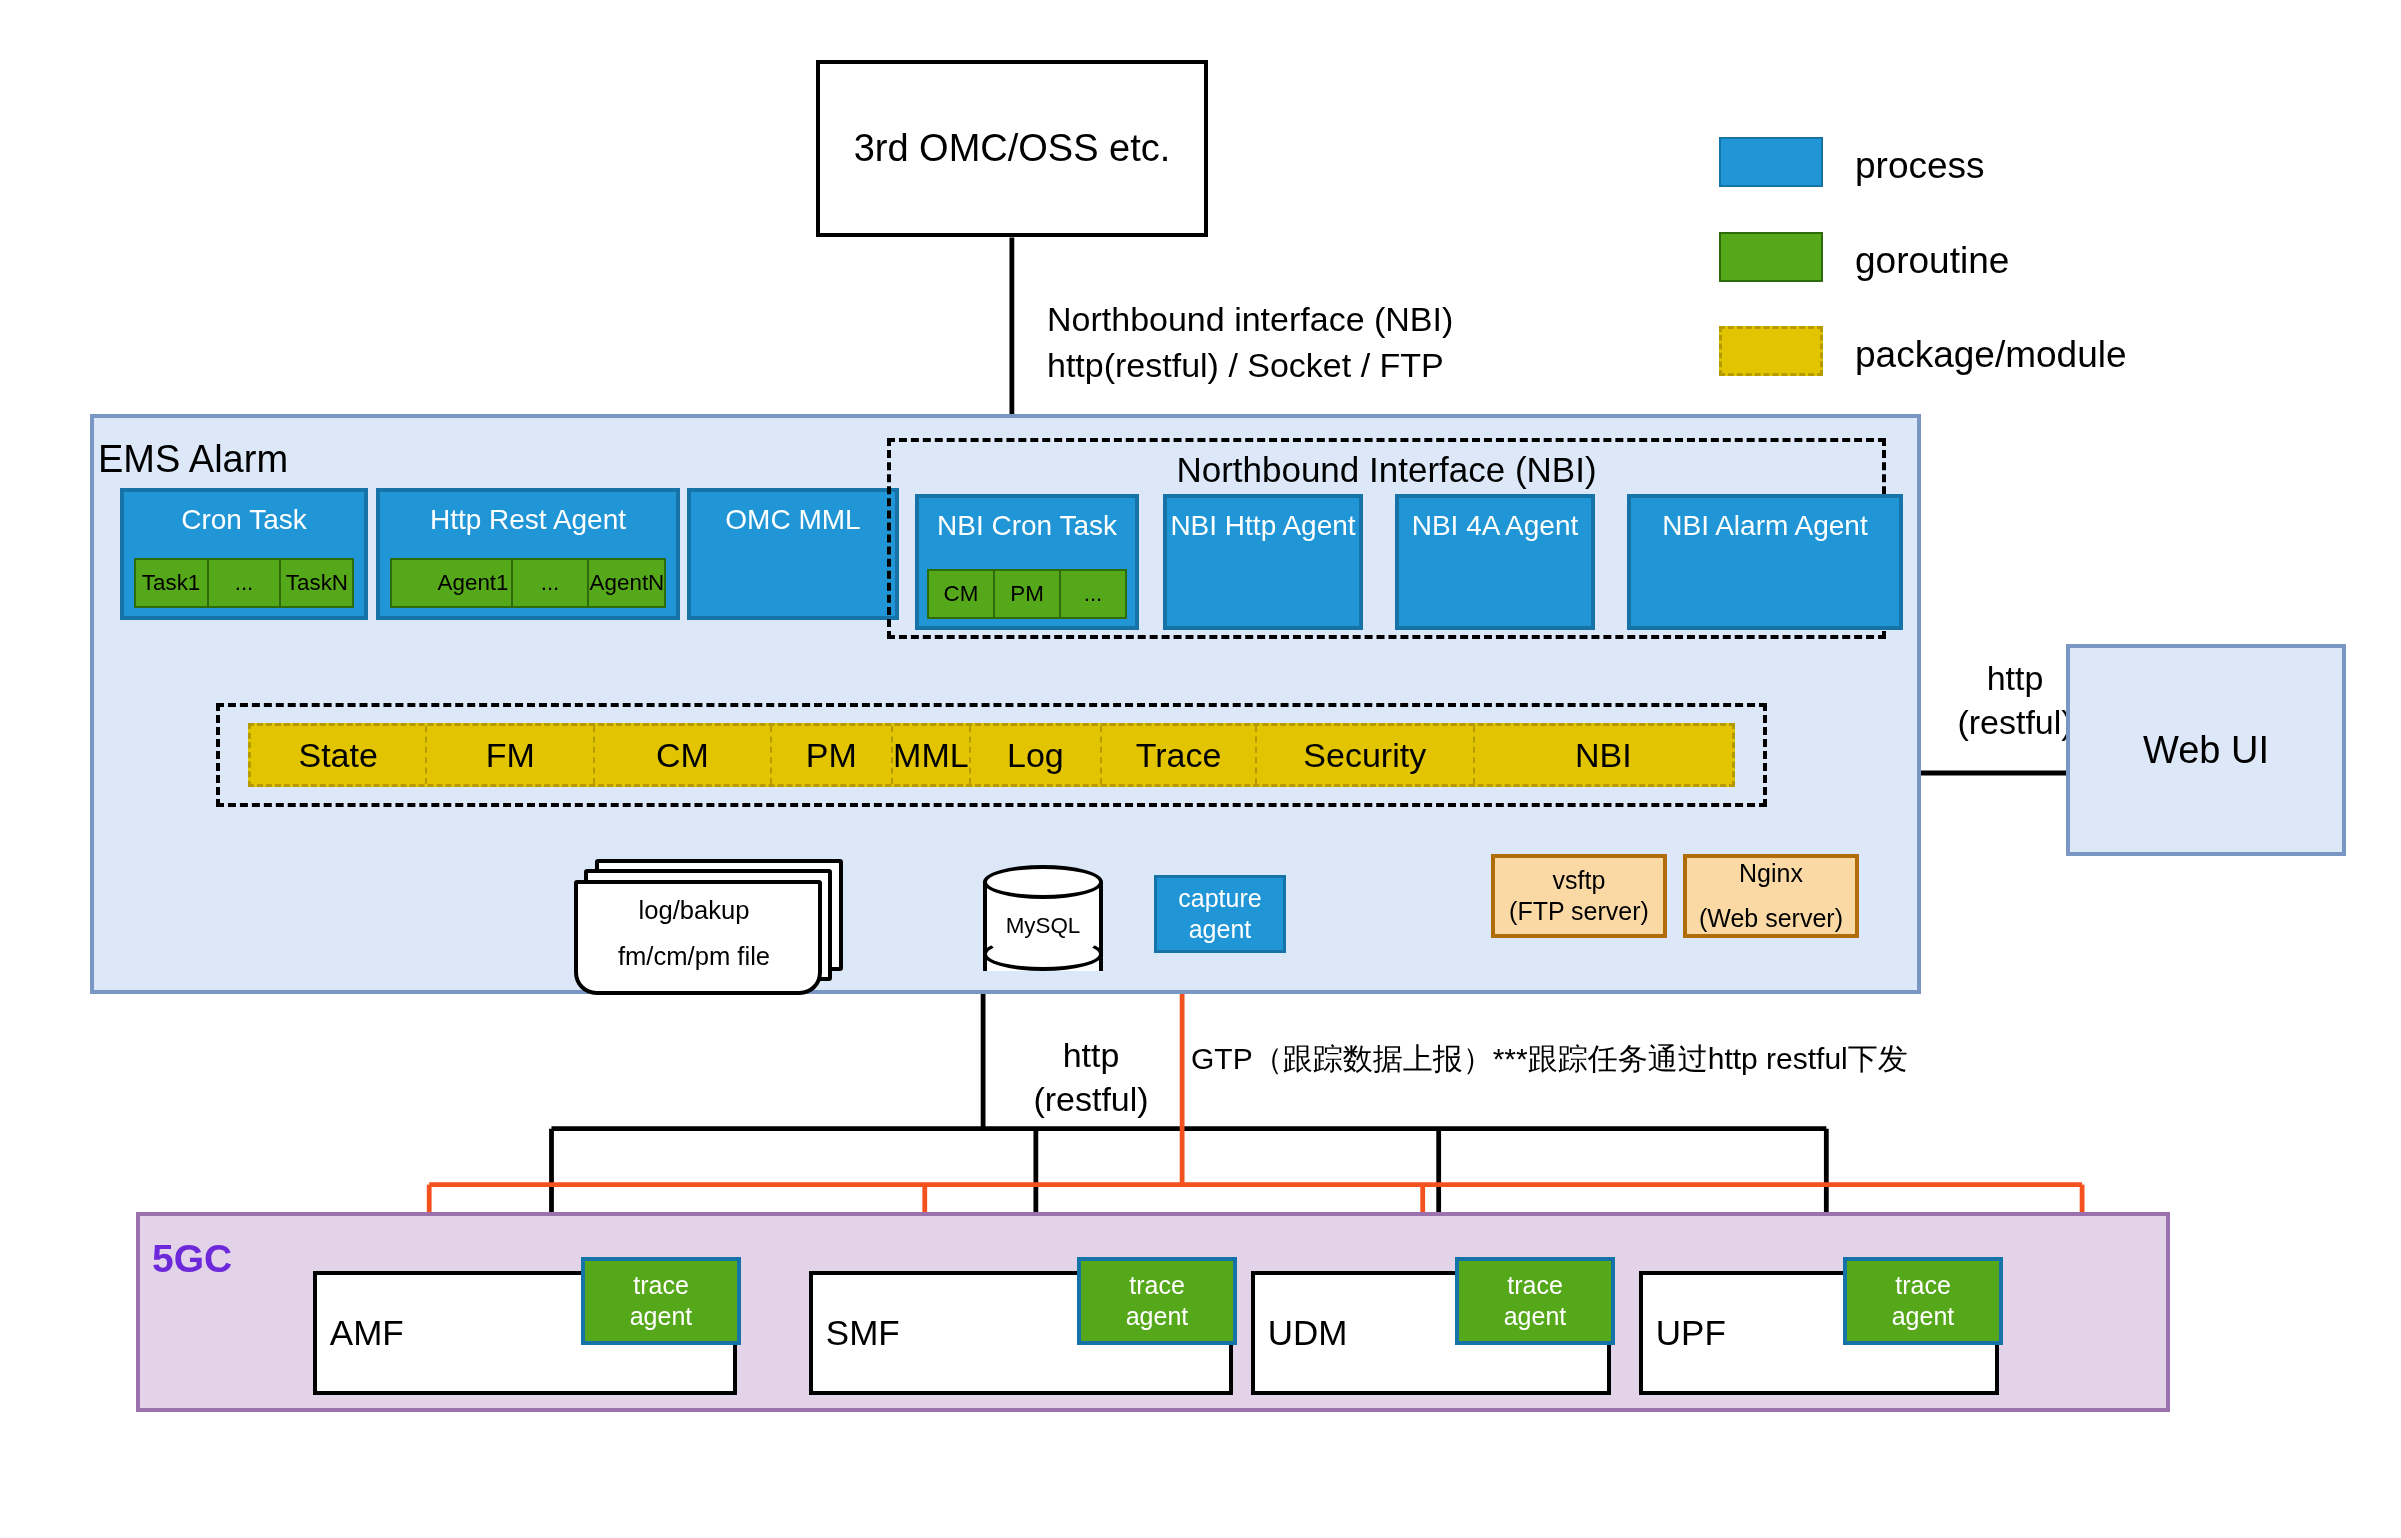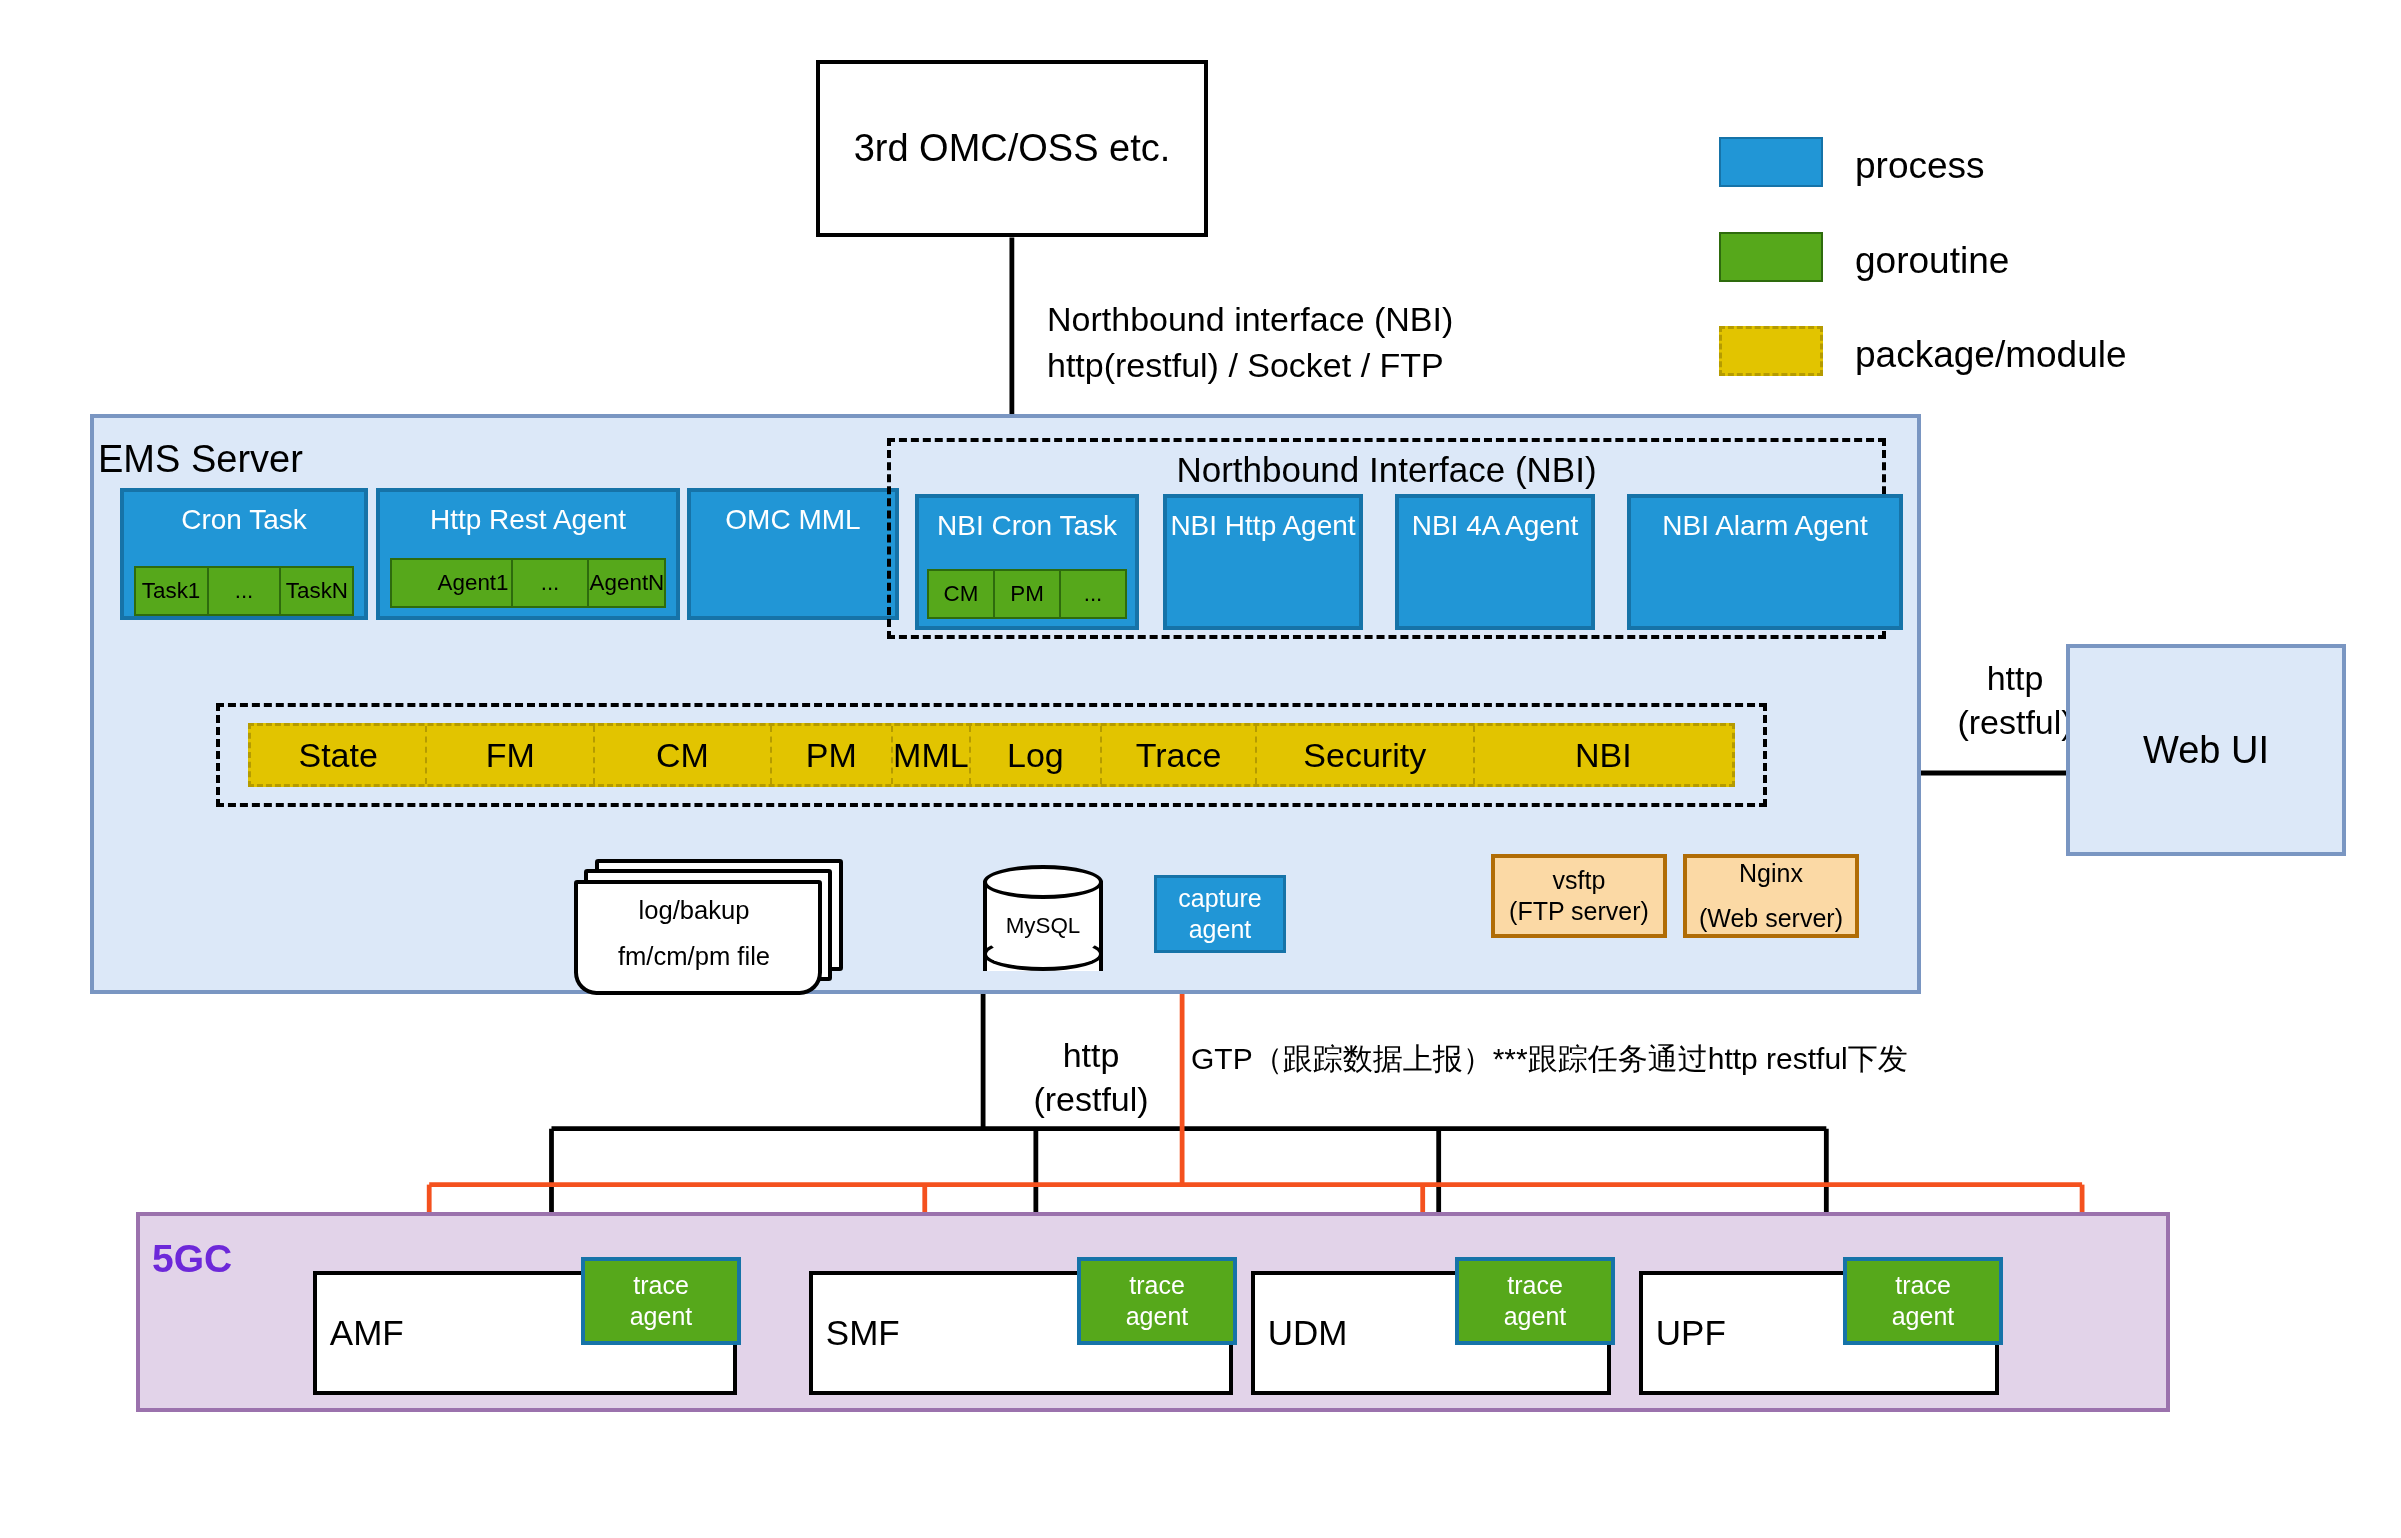--- a/index.html
+++ b/index.html
@@ -37,21 +37,21 @@
   .proc{background:#2196d6;border:4px solid #1673a8;color:#fff;font-size:28px;}
   .proc-title{position:absolute;left:0;right:0;top:11.2px;text-align:center;line-height:1.22;}
 
   
   .gstrip{position:absolute;display:flex;border:2.4px solid #2e6b0d;background:#56a81b;box-sizing:border-box;}
   .gcell{flex:1;border-right:2.4px solid #2e6b0d;box-sizing:border-box;color:#000;font-size:22.4px;
          display:flex;align-items:center;justify-content:center;}
   .gcell:last-child{border-right:none;}
 
   #p-cron{left:120px;top:488px;width:248px;height:132px;}
-  #p-cron .gstrip{left:9.6px;right:9.6px;bottom:0;height:50px;}
+  #p-cron .gstrip{left:9.6px;right:9.6px;bottom:8px;height:50px;}
   #p-http{left:376px;top:488px;width:304px;height:132px;}
   #p-http .gstrip{left:9.6px;right:9.6px;bottom:8px;height:50px;padding-left:44px;}
   #p-omc{left:687px;top:488px;width:212px;height:132px;}
 
   
   #nbi-group{left:887px;top:438px;width:999px;height:201px;border:4.8px dashed #000;}
   #nbi-group-title{position:absolute;left:0;right:0;top:8px;text-align:center;font-size:35px;color:#000;}
 
   #p-nbicron{left:915px;top:494px;width:224px;height:136px;}
   #p-nbicron .gstrip{left:8px;right:8px;bottom:7.2px;height:50px;}
@@ -185,21 +185,21 @@
   </div>
 
   <div class="abs legend-sw" id="lg1-sw"></div>
   <div class="abs legend-lbl" id="lg1-tx">process</div>
   <div class="abs legend-sw" id="lg2-sw"></div>
   <div class="abs legend-lbl" id="lg2-tx">goroutine</div>
   <div class="abs legend-sw" id="lg3-sw"></div>
   <div class="abs legend-lbl" id="lg3-tx">package/module</div>
 
   <div class="abs" id="ems"></div>
-  <div class="abs" id="ems-title">EMS Server</div>
+  <div class="abs" id="ems-title">EMS Alarm</div>
 
   <div class="abs proc" id="p-cron">
     <div class="proc-title">Cron Task</div>
     <div class="gstrip">
       <div class="gcell">Task1</div>
       <div class="gcell">...</div>
       <div class="gcell">TaskN</div>
     </div>
   </div>
 

